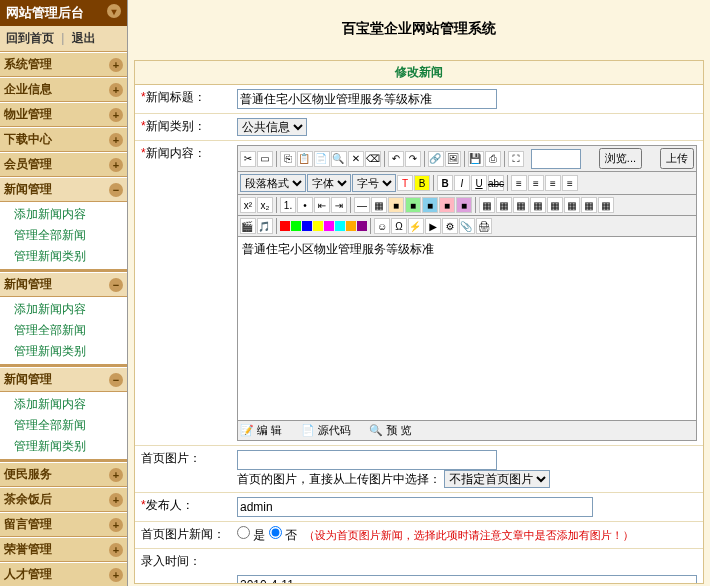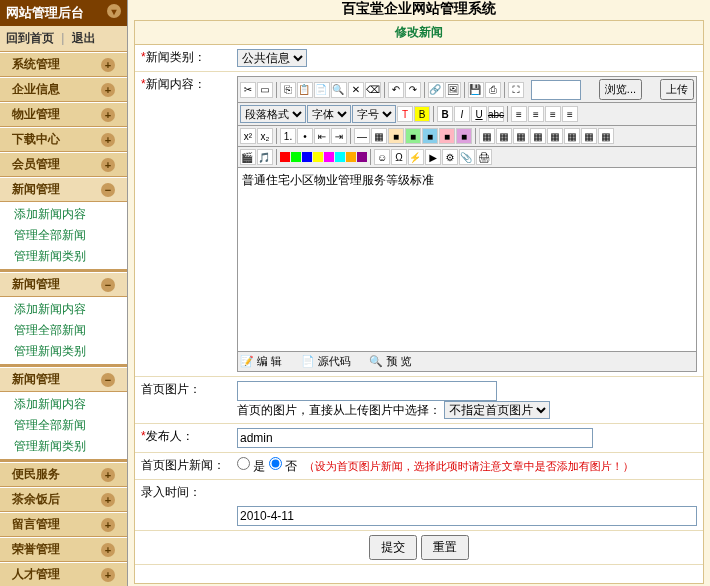--- a/index.html
+++ b/index.html
@@ -5,29 +5,29 @@
 *{box-sizing:border-box;margin:0;padding:0}
 body{font-family:"SimSun",Arial,sans-serif;font-size:12px;background:#fff;width:710px;height:586px;overflow:hidden}
 .wrap{display:flex;height:100%}
 .sidebar{width:145px;background:#DEC68C;border-right:1px solid #999;display:flex;flex-direction:column}
 .sb-title{background:#7B3F00;color:#fff;font-weight:bold;padding:4px 6px;font-size:13px;display:flex;align-items:flex-start;justify-content:space-between}
 .sb-title .chev{width:14px;height:14px;background:#C89B5B;border-radius:7px;display:inline-flex;align-items:center;justify-content:center;color:#7B3F00;font-size:10px}
 .sb-nav{background:#EFDCB3;padding:4px 6px;font-size:12px;color:#333;border-bottom:1px solid #C89B5B}
 .sb-nav a{color:#333;text-decoration:none;font-weight:bold}
 .sb-nav .sep{margin:0 4px;color:#999}
 .sb-hr{height:3px;background:#C89B5B}
-.sb-item{background:#E8D19B;border-top:1px solid #fff;border-bottom:1px solid #C89B5B;padding:3px 12px;display:flex;justify-content:space-between;align-items:center;cursor:pointer}
+.sb-item{background:#E8D19B;border-top:1px solid #fff;border-bottom:1px solid #C89B5B;padding:3px 4px;display:flex;justify-content:space-between;align-items:center;cursor:pointer}
 .sb-item.open{background:#EFDCB3}
 .sb-item .lbl{font-weight:bold;color:#5C3A00}
 .sb-item .ico{width:14px;height:14px;border-radius:7px;background:#C89B5B;color:#5C3A00;display:inline-flex;align-items:center;justify-content:center;font-size:11px;font-weight:bold}
 .sb-item.open .ico{background:#C89B5B}
 .sb-sub{background:#fff;padding:2px 0}
 .sb-sub a{display:block;padding:2px 14px;color:#15803d;text-decoration:none;font-size:12px}
 .main{flex:1;background:#FCF5DF;display:flex;flex-direction:column}
-.main-title{text-align:center;font-weight:bold;font-size:14px;padding:0}
+.main-title{text-align:center;font-weight:bold;font-size:14px;padding:20px}
 .panel{margin:2px 6px;border:1px solid #D9C28A;background:#fff;flex:1;overflow:auto}
 .panel-h{color:#15803d;text-align:center;font-weight:bold;padding:3px;border-bottom:1px solid #D9C28A;background:#FCF5DF}
 .frm{width:100%;border-collapse:collapse}
 .frm td{padding:4px 6px;border-bottom:1px solid #E8DCB8;vertical-align:top;font-size:12px}
 .frm td.l{width:72px;text-align:left;white-space:nowrap}
 .req{color:#d00}
 input[type=text]{border:1px solid #7F9DB9;padding:2px;font-size:12px}
 select{border:1px solid #7F9DB9;font-size:12px}
 .editor{border:1px solid #999}
 .ed-tb{background:#EFEFEF;border-bottom:1px solid #999;padding:2px;display:flex;flex-wrap:wrap;align-items:center;gap:1px}
@@ -134,20 +134,24 @@
       </div>
 
   </div>
 
   <div class="main">
     <div class="main-title">百宝堂企业网站管理系统</div>
     <div class="panel">
       <div class="panel-h">修改新闻</div>
       <table class="frm">
         <tbody>
+            <tr>
+          <td class="l"><span class="req">*</span><span>新闻标题：</span></td>
+          <td><input type="text" style="width: 260px;" value="普通住宅小区物业管理服务等级标准"></td>
+        </tr>
         <tr>
           <td class="l"><span class="req">*</span><span>新闻类别：</span></td>
           <td><select><option>公共信息</option></select></td>
         </tr>
         <tr>
           <td class="l"><span class="req">*</span><span>新闻内容：</span></td>
           <td>
             <div class="editor">
               <div class="ed-tb">
                 <span class="b">✂</span>

